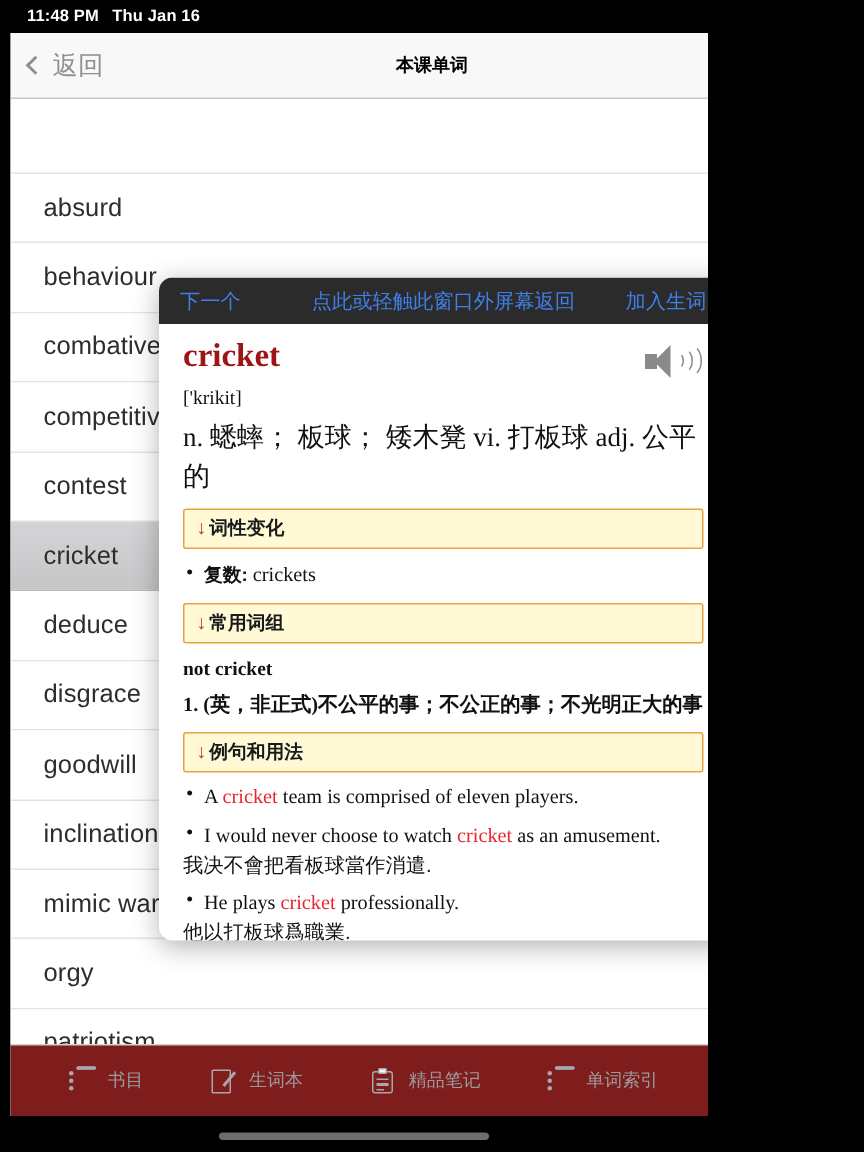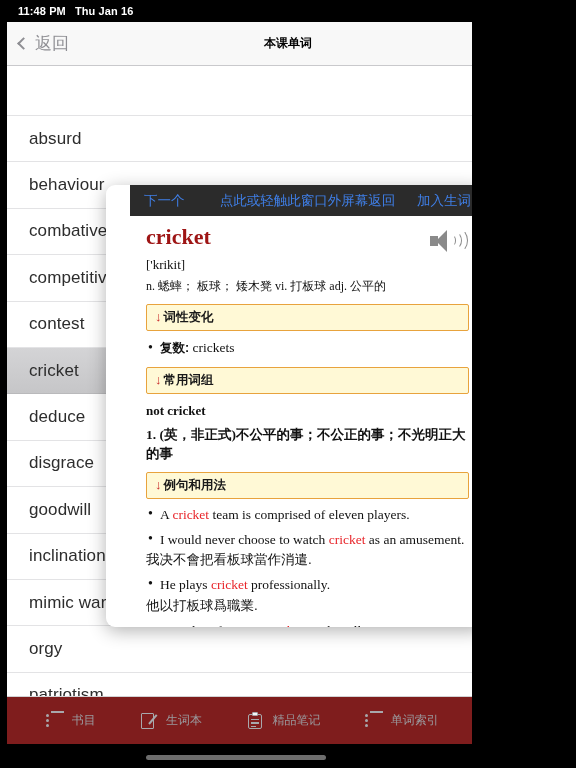--- a/index.html
+++ b/index.html
@@ -268,21 +268,20 @@
     position: absolute;
     left: 99px; top: 163px;
     width: 379px; height: 442px;
     border-radius: 9px;
     background: #fff;
     box-shadow: 0 4px 18px rgba(0,0,0,.30);
     overflow: hidden;
     z-index: 40;
     display: flex;
     flex-direction: column;
-    padding-left: 24px;
   }
   #popup-header {
     height: 31px;
     background: #2b2b2b;
     display: flex;
     align-items: center;
     padding: 0 14px;
     flex: none;
     position: relative;
   }
@@ -317,21 +316,21 @@
     line-height: 1.1;
   }
   .hw-spk { margin-left: auto; margin-top: 2px; margin-right: 4px; }
   .phonetic {
     font-family: "Liberation Serif", "DejaVu Serif", serif;
     font-size: 13px;
     color: #111;
     margin-top: 3px;
   }
   .pos-line {
-    font-size: 12px;
+    font-size: 18px;
     color: #111;
     margin-top: 5px;
     line-height: 1.45;
   }
 
   .sec-head {
     margin-top: 9px;
     background: #fff9d6;
     border: 1px solid #e8a33d;
     border-radius: 2px;

